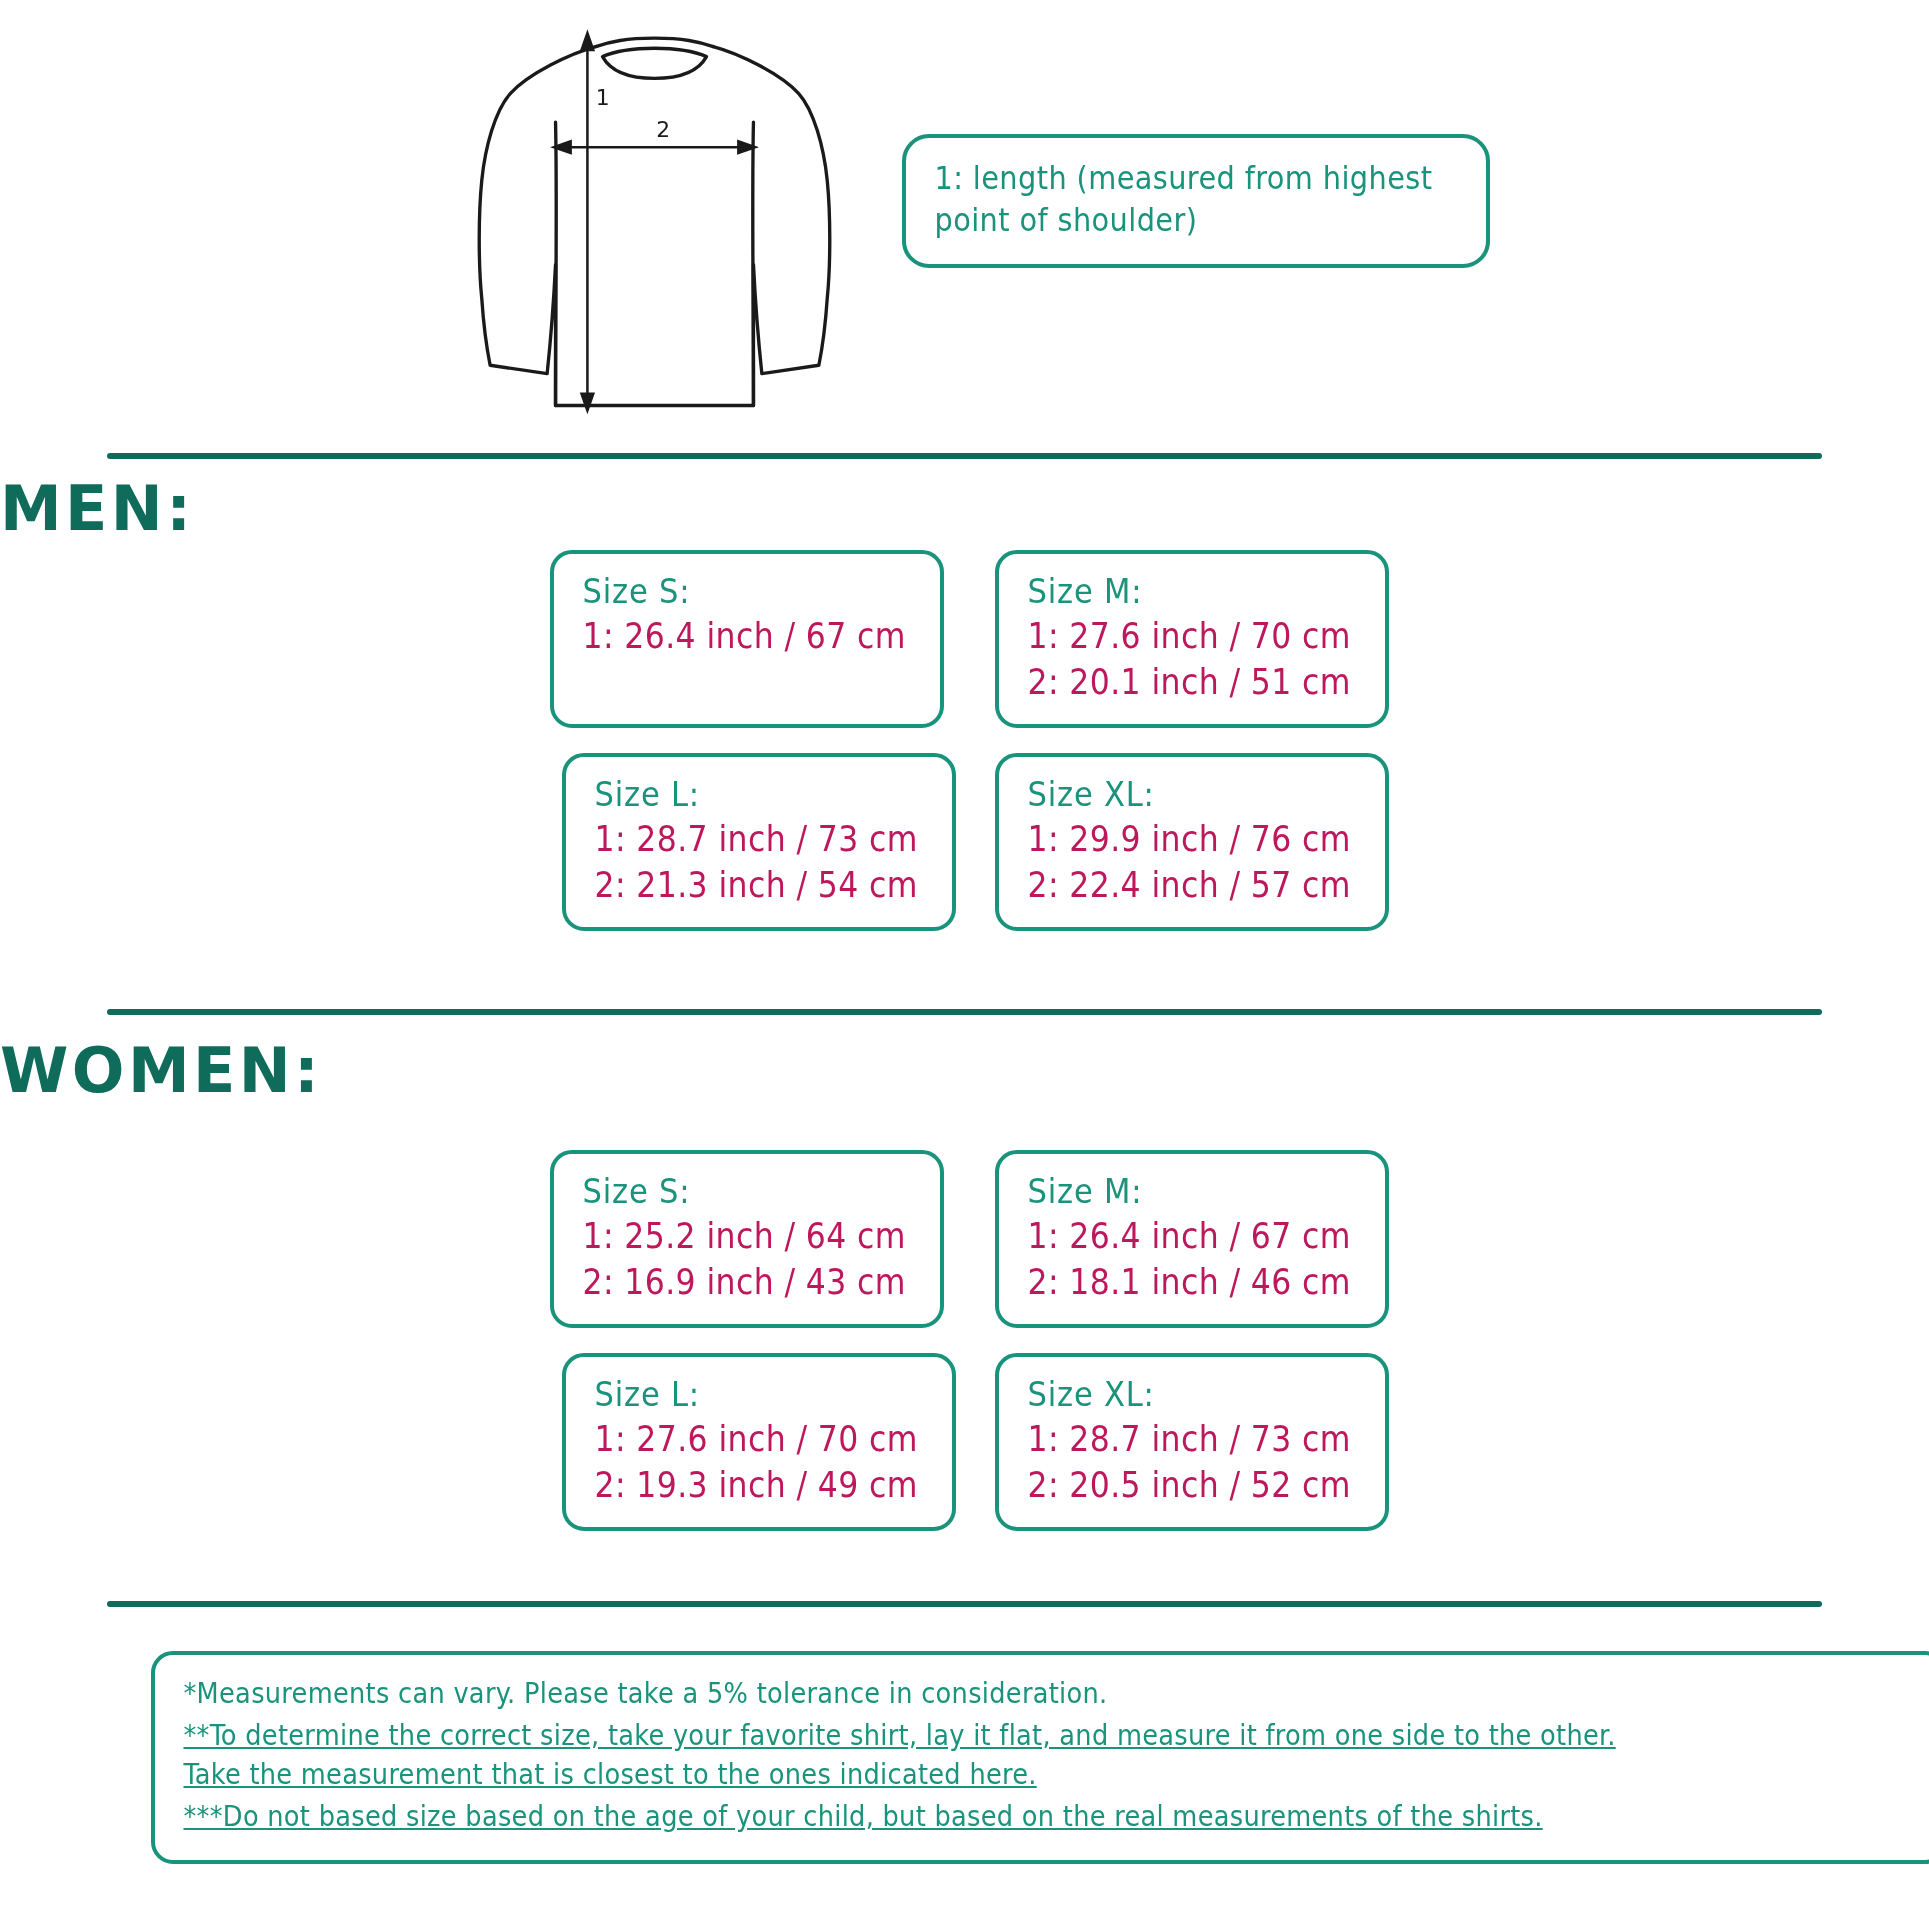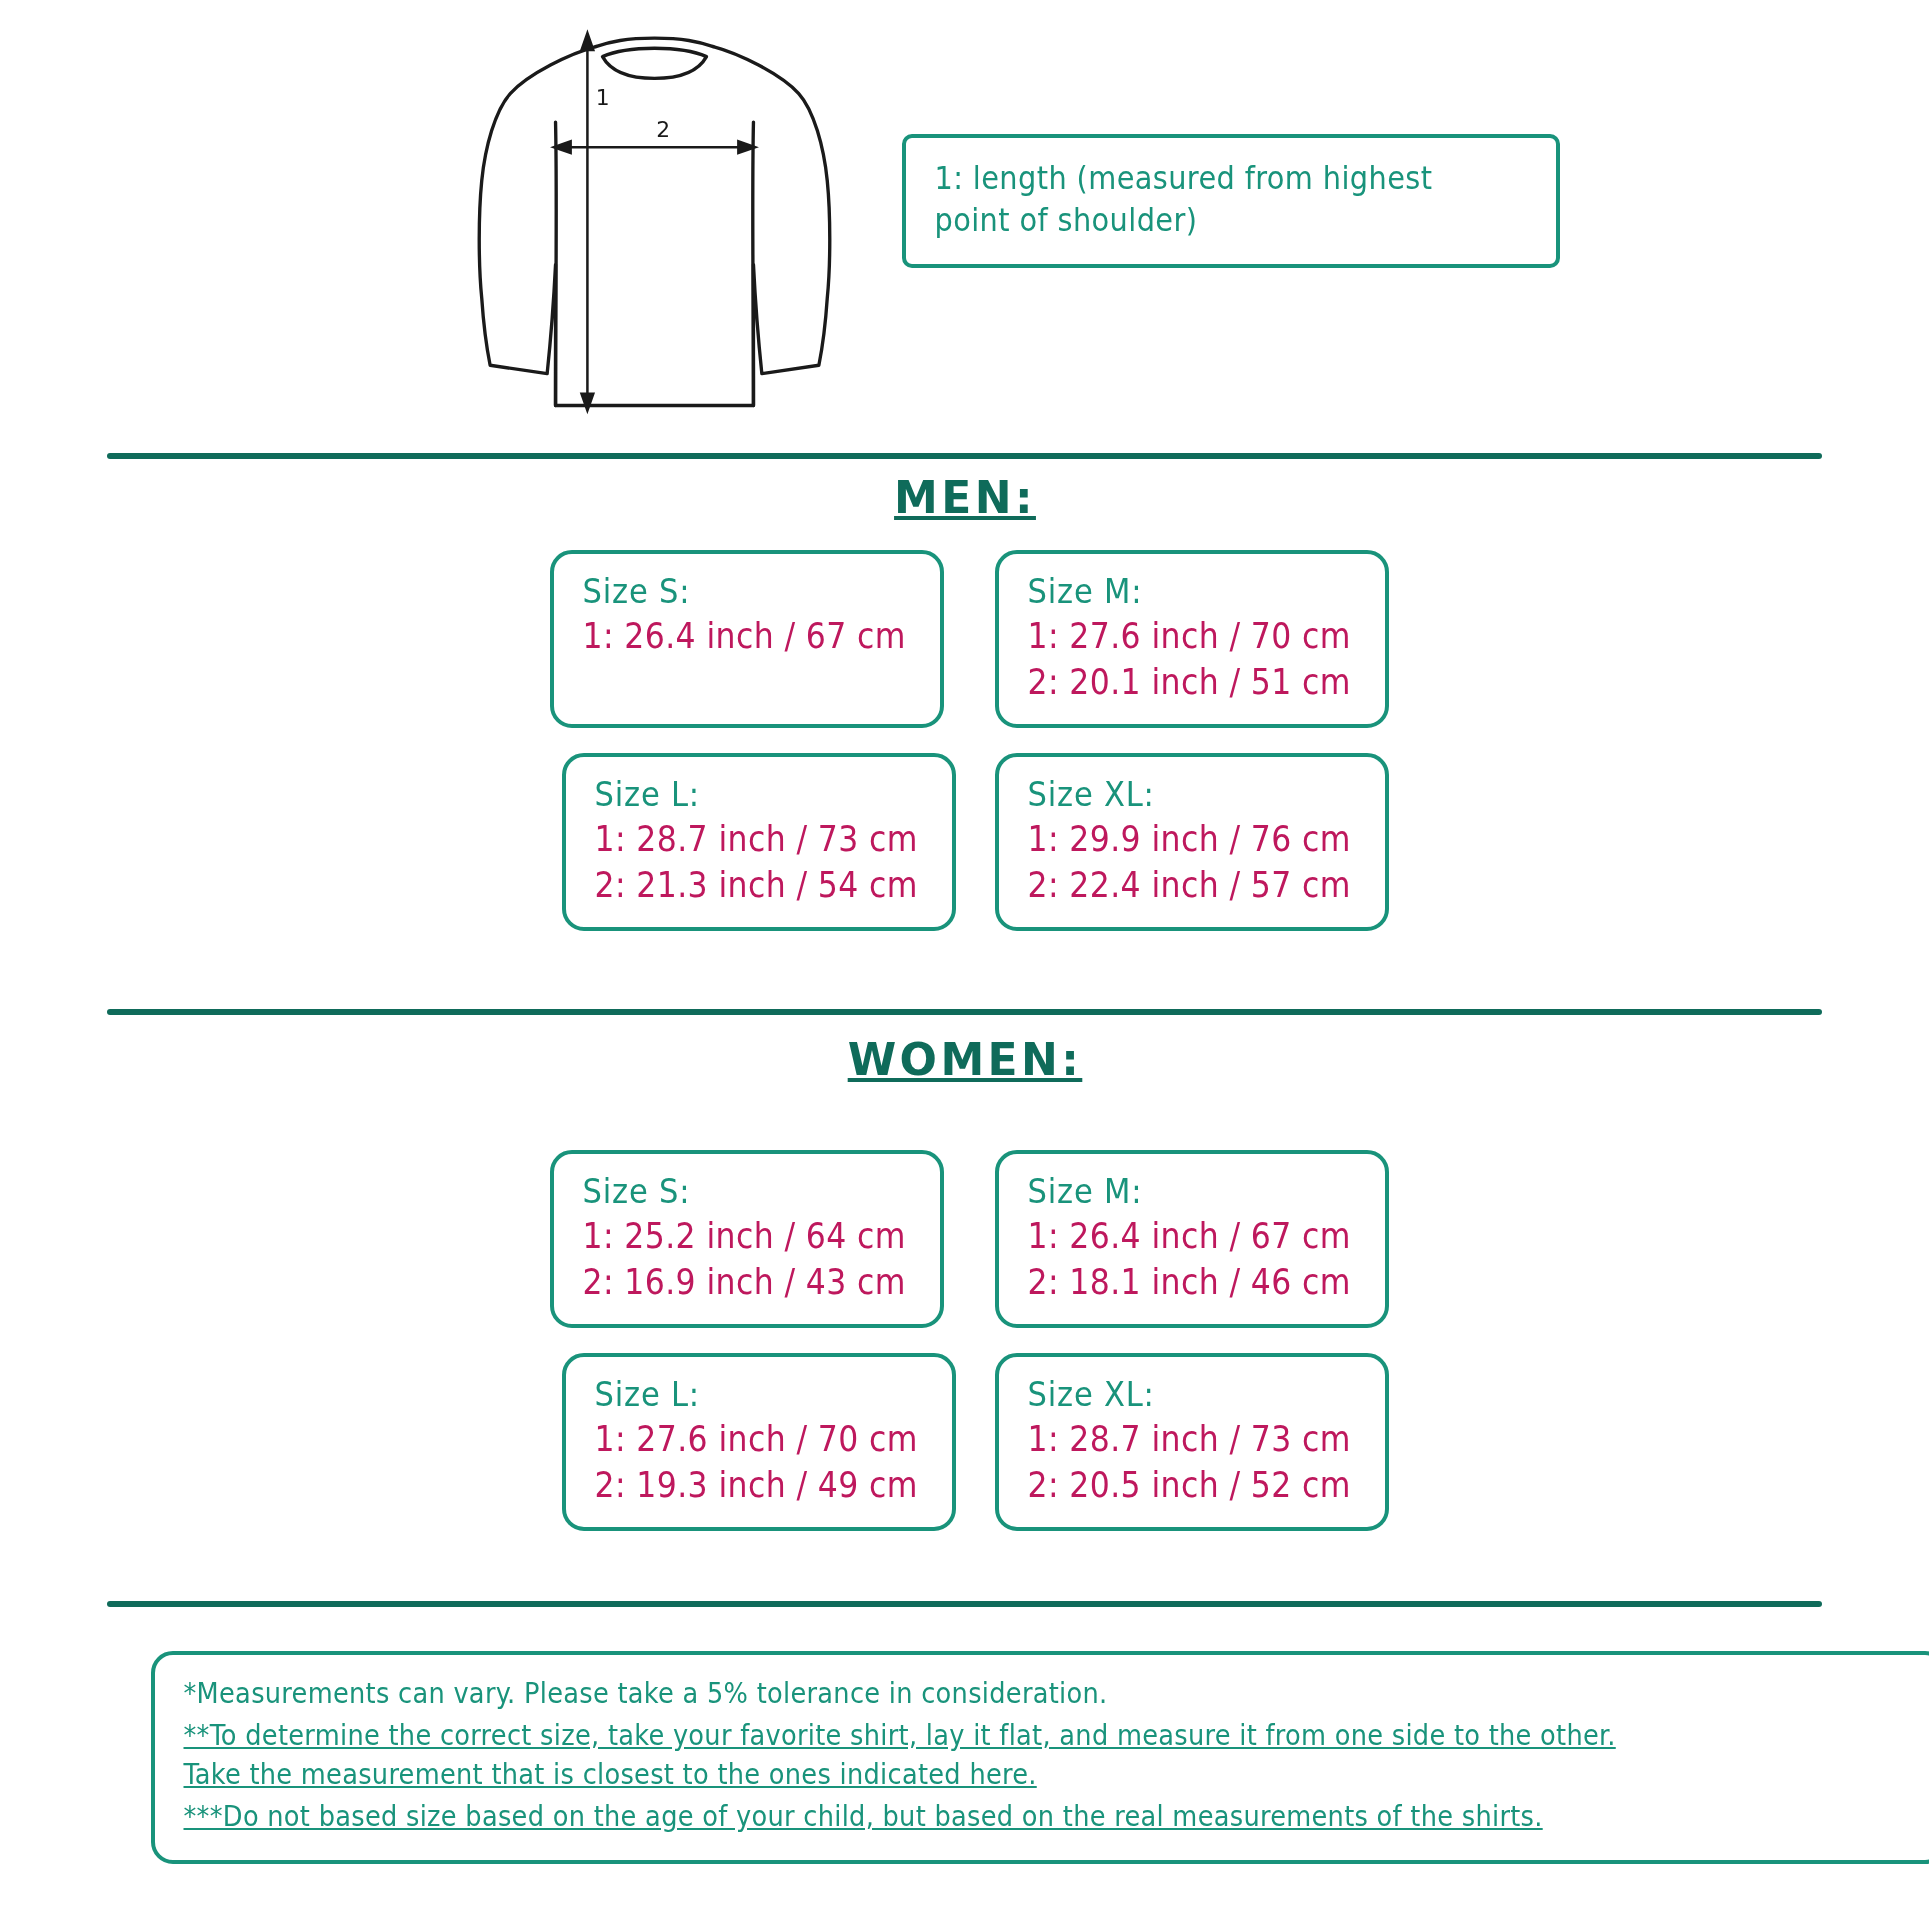--- a/index.html
+++ b/index.html
@@ -31,23 +31,23 @@
     position: absolute;
     left: 470px;
     top: 12.6px;
     width: 369px;
     height: 411px;
   }
   .legend-box {
     position: absolute;
     left: 902px;
     top: 134px;
-    width: 658px;
+    width: 588px;
     border: 4.2px solid #19937b;
-    border-radius: 10px;
+    border-radius: 27px;
     padding: 18.5px 25px 22px 28.5px;
     box-sizing: border-box;
   }
   .legend-line {
     font-family: "DejaVu Sans Condensed", "DejaVu Sans", sans-serif;
     font-size: 32px;
     letter-spacing: 0.4px;
     color: #19937b;
     line-height: 1.33;
     white-space: pre-line;
@@ -64,27 +64,26 @@
     border-radius: 3.4px;
   }
   #rule1 { top: 453px; }
   #rule2 { top: 1009px; }
   #rule3 { top: 1601px; }
 
   
   .section-title {
     position: absolute;
     width: 100%;
-    text-align: center;
+    text-align: left;
     font-family: "DejaVu Sans", sans-serif;
     font-weight: bold;
-    font-size: 44px;
+    font-size: 62px;
     letter-spacing: 3.4px;
     color: #0f6b5a;
-    text-decoration: underline;
   }
   #men-title { top: 472px; }
   #women-title { top: 1034px; }
 
   
   .grid {
     position: absolute;
     left: 550px;
     width: 839px;
   }

